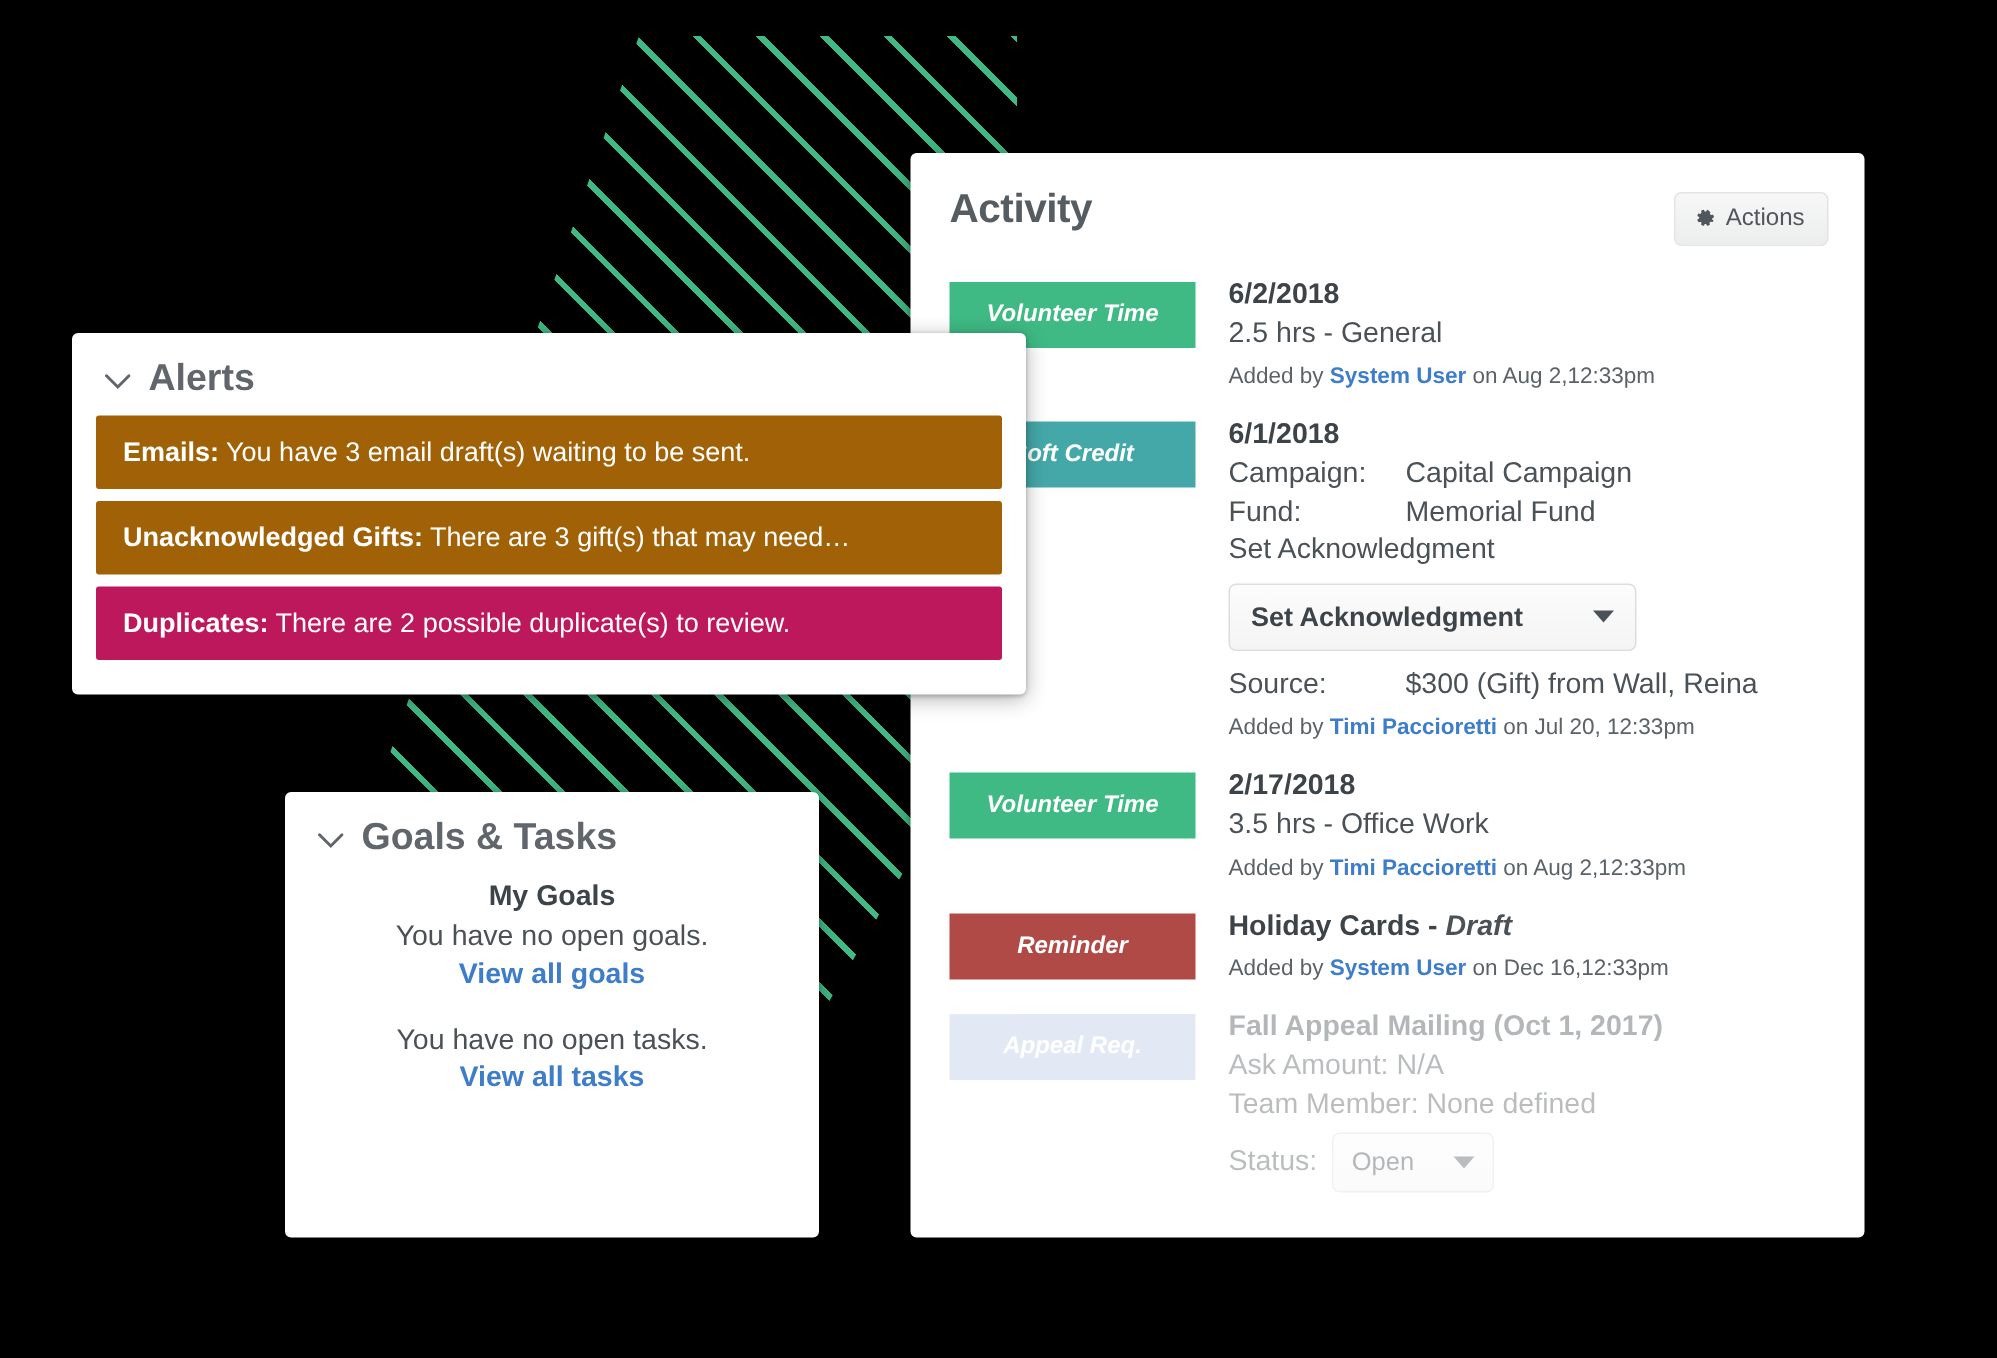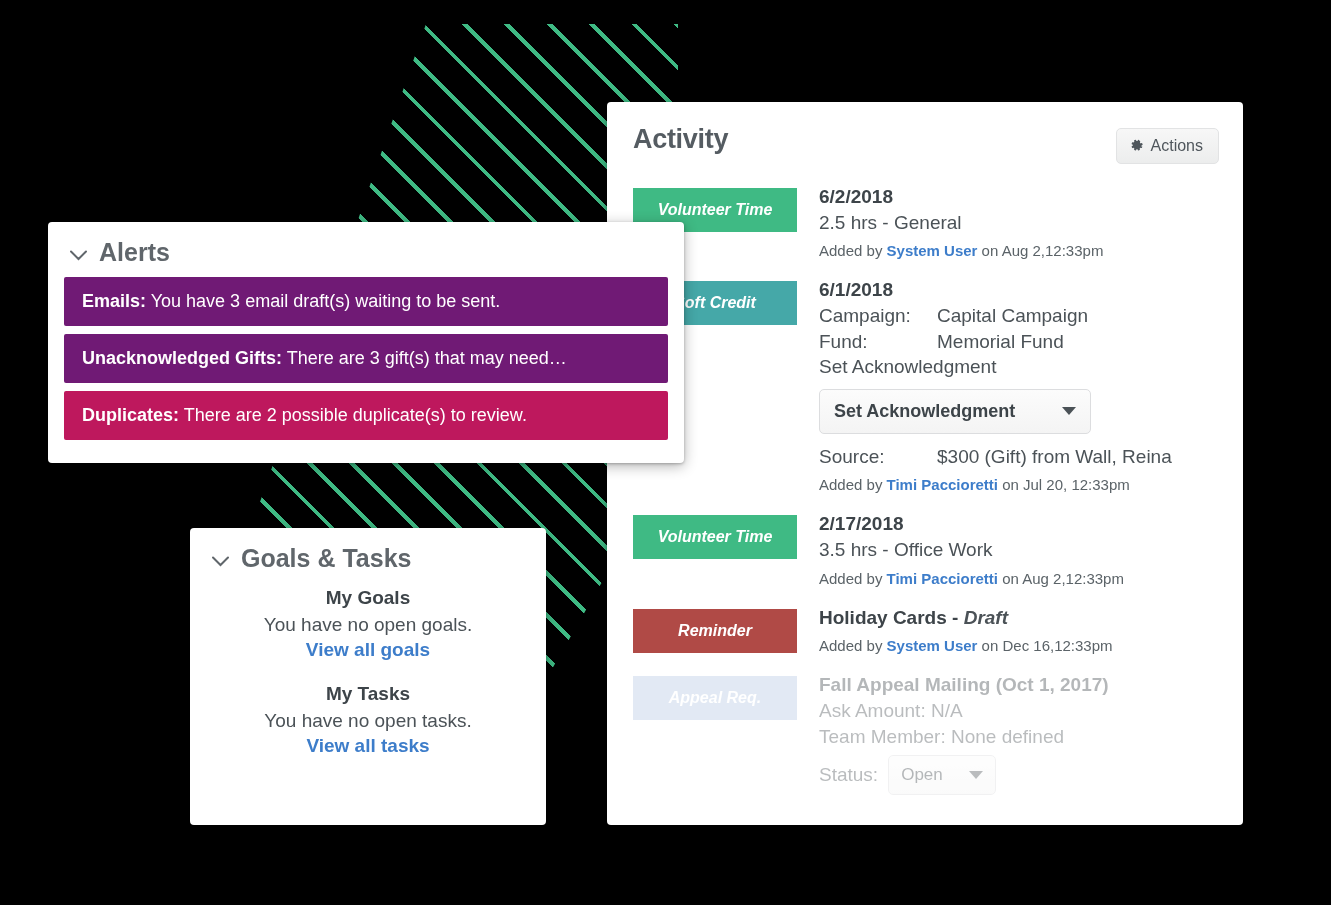--- a/index.html
+++ b/index.html
@@ -109,21 +109,21 @@
   .panel-title { font-size: 25px; font-weight: bold; color: #60666b; }
   .alert-list { padding: 0 16px 14px 16px; }
   .alert {
     color: #ffffff; font-size: 18px;
     padding: 14px 18px; margin-bottom: 8px;
     border-radius: 2px;
     white-space: nowrap; overflow: hidden; text-overflow: ellipsis;
   }
   .alert:last-child { margin-bottom: 0; }
   .alert b { font-weight: bold; }
-  .alert.info { background: #701a75; }
+  .alert.info { background: #a16207; }
   .alert.danger { background: #be185d; }
 
   
   #goals-card { left: 190px; top: 528px; width: 356px; height: 297px; text-align: center; }
   .goals-body { padding: 4px 28px 0 28px; }
   .grp { margin-bottom: 22px; }
   .grp:last-child { margin-bottom: 0; }
   .grp-title { font-size: 19px; font-weight: bold; color: #3d4449; margin-bottom: 5px; }
   .grp-text { font-size: 19px; color: #4b5257; margin-bottom: 3px; }
   .grp-link { font-size: 19px; color: #3d7dca; font-weight: bold; text-decoration: none; display:inline-block; }
@@ -255,20 +255,19 @@
       </span>
       <span class="panel-title">Goals &amp; Tasks</span>
     </div>
     <div class="goals-body">
       <div class="grp">
         <div class="grp-title">My Goals</div>
         <div class="grp-text">You have no open goals.</div>
         <a class="grp-link" href="#">View all goals</a>
       </div>
       <div class="grp">
-        <div class="grp-title">My Tasks</div>
         <div class="grp-text">You have no open tasks.</div>
         <a class="grp-link" href="#">View all tasks</a>
       </div>
     </div>
   </div>
 
 </div>
 
 </body></html>

